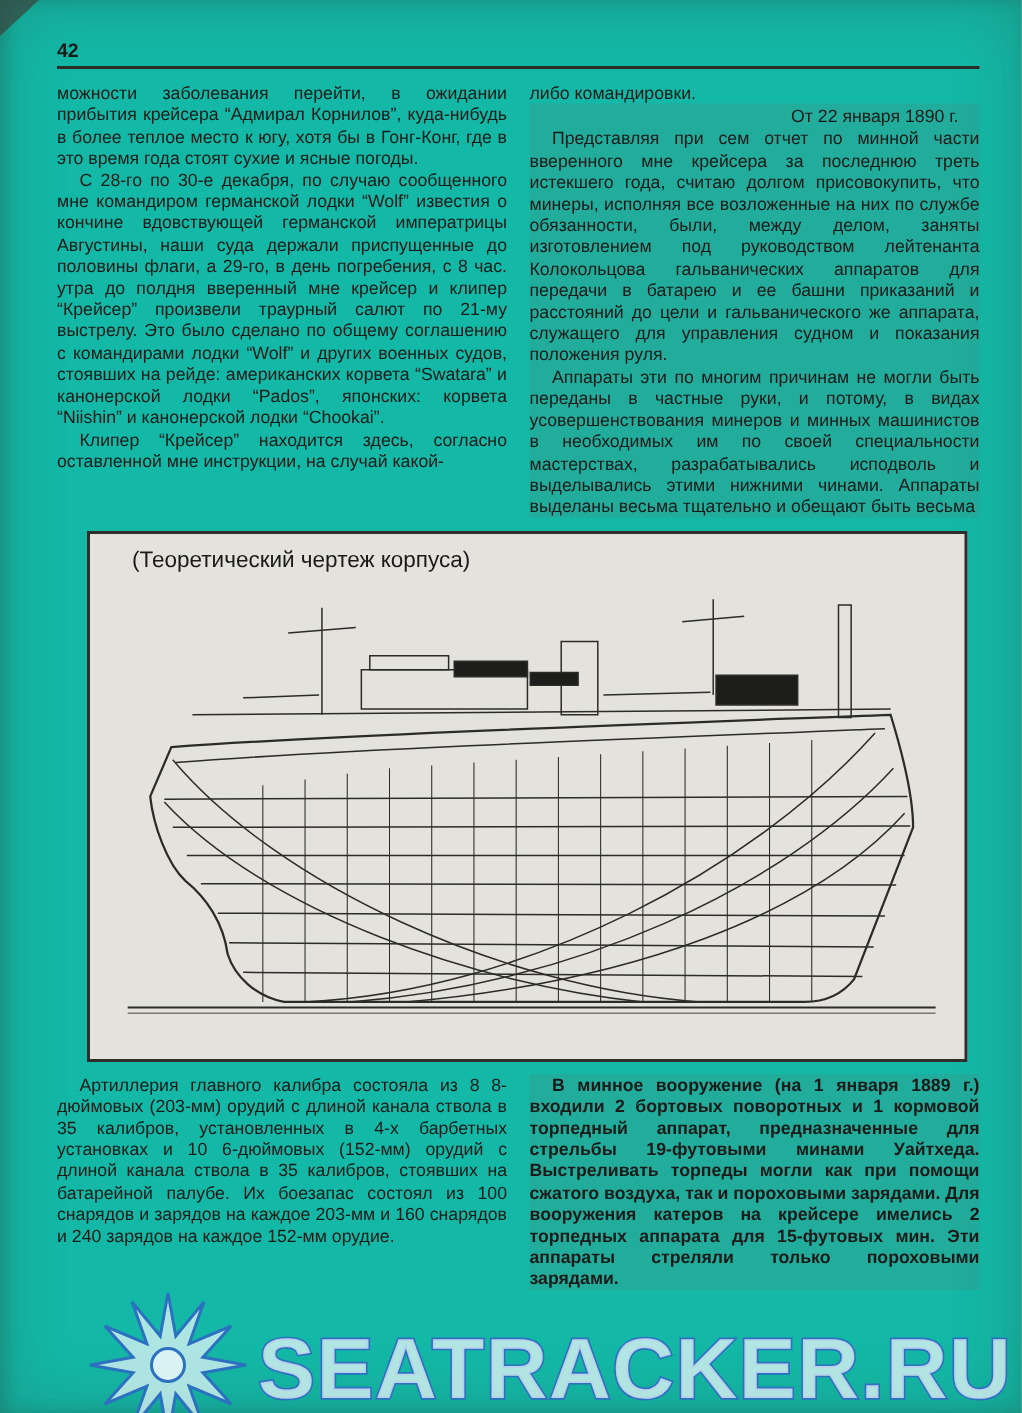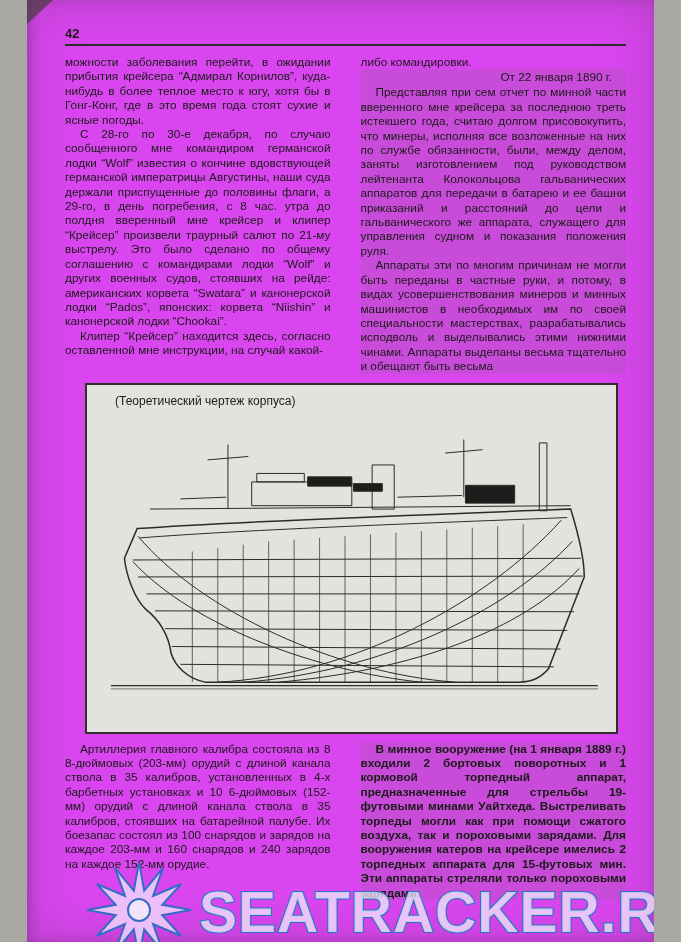--- a/index.html
+++ b/index.html
@@ -1,50 +1,50 @@
 <!DOCTYPE html>
 <html><head>
 <meta charset="utf-8">
 <style>
   html,body{margin:0;padding:0}
   body{
     width:681px;height:942px;background:#a9a8a3;
     font-family:"Liberation Sans",sans-serif;
   }
   .page{
-    position:relative;width:627px;height:942px;margin:0 auto;
-    background:#d946ef;overflow:hidden;
+    position:relative;width:681px;height:942px;margin:0 auto;
+    background:#14b8a6;overflow:hidden;
     box-shadow:inset 0 0 46px rgba(40,40,35,.22), inset 4px 0 10px rgba(40,40,35,.18);
   }
   .corner-tl{
     position:absolute;top:0;left:0;width:0;height:0;
     border-top:24px solid rgba(60,58,52,.65);border-right:26px solid transparent;
   }
   .inner{padding:26px 28px 0 38px;position:relative}
   .header{
     display:flex;justify-content:space-between;align-items:baseline;
     font-size:13px;font-weight:bold;color:#1c1c1a;
   }
   .running{font-style:italic;background:rgba(115,115,104,.20);padding:0 6px}
   .rule{height:2px;background:#2c2c29;margin:3px 0 9px}
-  .cols{display:flex;gap:30px}
+  .cols{display:flex;gap:15px}
   .col{flex:1;min-width:0;font-size:11.8px;line-height:14.4px;text-align:justify;color:#1a1a18}
   p{margin:0}
   .indent{text-indent:15px}
   .dateline{text-align:right;padding-right:14px;line-height:16px}
   .sh{background:rgba(115,115,104,.16)}
   .bold{font-weight:bold}
 
   figure{
     margin:9px 8px 8px 20px;border:2px solid #2e2e2b;background:#e3e2dd;
     padding:8px 8px 2px 12px;
   }
   .cap1{font-size:12.6px;color:#1a1a18}
   .cap1 .shipname{font-weight:bold;font-style:italic}
-  .cap2{font-size:12px;color:#1a1a18;margin-left:16px;margin-top:1px}
+  .cap2{font-size:15px;color:#1a1a18;margin-left:16px;margin-top:1px}
   .drawing{display:block;margin-top:4px;width:100%;height:318px}
   .drawing path,.drawing line,.drawing rect,.drawing polyline{vector-effect:non-scaling-stroke}
 
   .cols.bottom{margin-top:7px}
 
   .watermark{
     position:absolute;left:0;right:0;bottom:-6px;height:96px;
     pointer-events:none;opacity:.96;
   }
 </style>

